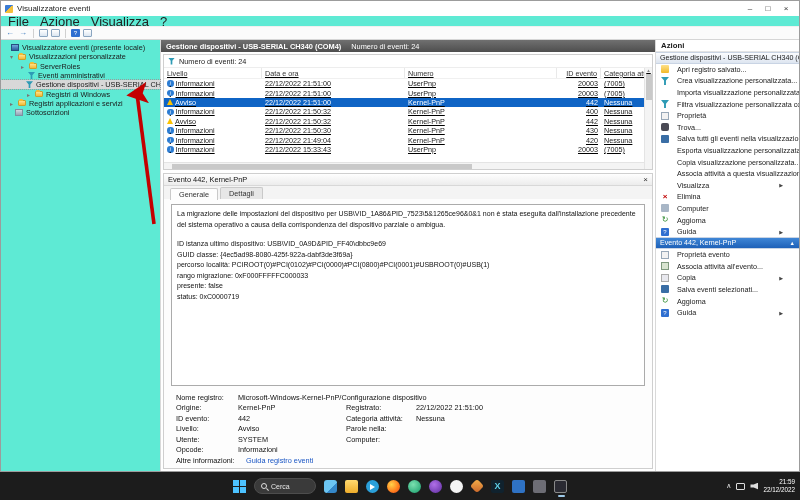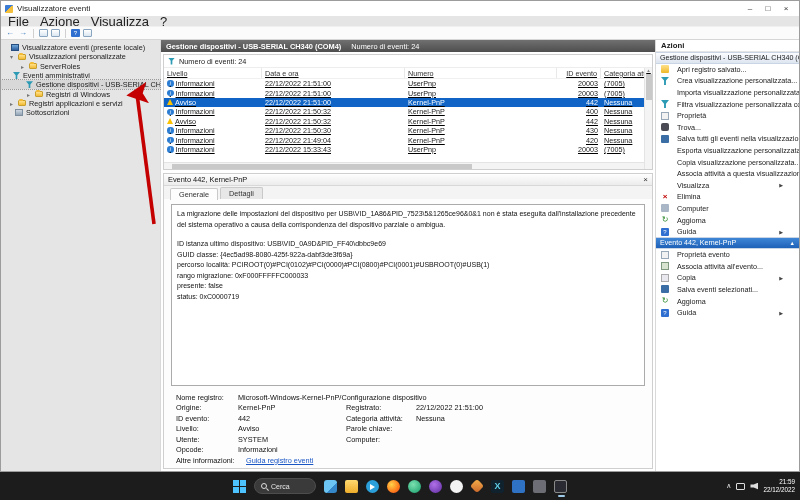--- a/index.html
+++ b/index.html
@@ -1,21 +1,21 @@
 <!DOCTYPE html>
 <html><head>
 <meta charset="utf-8">
 <style>
   * { margin:0; padding:0; box-sizing:border-box; }
   html,body { width:800px; height:500px; overflow:hidden; }
   body { font-family:"Liberation Sans", sans-serif; background:#000; }
   .screen { position:relative; width:800px; height:500px; background:#2a2a2a; }
 
   
-  .window { position:absolute; left:0; top:0; width:800px; height:472px; background:#e5e5e5; border:1px solid #9c9c9c; display:flex; flex-direction:column; }
+  .window { position:absolute; left:0; top:0; width:800px; height:472px; background:#5eead4; border:1px solid #9c9c9c; display:flex; flex-direction:column; }
   .titlebar { height:15px; display:flex; align-items:center; gap:4px; padding:0 4px; background:#fff; font-size:8px; color:#222; }
   .app-icon { width:8px; height:8px; background:linear-gradient(135deg,#3b7bd4 50%,#f2c03c 50%); border-radius:1px; flex:none; }
   .win-controls { margin-left:auto; display:flex; }
   .win-btn { width:18px; height:13px; font-size:8px; line-height:13px; text-align:center; color:#333; }
   .menubar { height:11px; display:flex; gap:11px; align-items:center; padding-left:7px; font-size:13px; color:#222; border-bottom:1px solid #f0f0f0; }
   .toolbar { height:13px; display:flex; align-items:center; gap:3px; padding-left:4px; background:#fbfbfb; border-bottom:1px solid #d6d6d6; }
   .tb-btn { font-size:8px; line-height:10px; color:#3d7bbf; font-weight:bold; padding:0 1px; }
   .tb-sep { width:1px; height:9px; background:#d0d0d0; margin:0 2px; }
   .tb-win { width:9px; height:8px; border:1px solid #8aa5c0; background:linear-gradient(#fff,#dbe6f1); border-radius:1px; }
   .tb-help { width:9px; height:8px; background:#2f6fd0; color:#fff; font-size:6px; line-height:8px; text-align:center; border-radius:1px; }
@@ -69,21 +69,21 @@
   .dtab.active { background:#fdfdfd; position:relative; top:1px; }
   .msgbox { flex:none; margin:5px 7px 3px 7px; height:182px; border:1px solid #ababab; background:#fff; font-size:7px; color:#111; padding:4px 5px; line-height:1.5; overflow:hidden; }
   .msgbox .gap { height:9px; }
   .fields { flex:1; font-size:7.3px; color:#111; padding:3px 12px 0 12px; }
   .frow { display:flex; height:10.5px; align-items:center; }
   .fl { width:62px; flex:none; }
   .fv1 { width:108px; flex:none; overflow:hidden; white-space:nowrap; }
   .fv1.wide { width:auto; }
   .fl2 { width:70px; flex:none; }
   .fv2 { flex:1; overflow:hidden; white-space:nowrap; }
-  .link { color:#1a56c4; text-decoration:underline; }
+  .link { color:#1a56c4; }
 
   
   .actions { flex:1; display:flex; flex-direction:column; background:#fff; font-size:7.2px; color:#1a1a1a; min-width:0; }
   .ahead { height:12px; flex:none; display:flex; align-items:center; padding-left:5px; font-size:7.8px; font-weight:bold; border-bottom:1px solid #e4e4e4; }
   .asec { height:11.5px; flex:none; display:flex; align-items:center; justify-content:space-between; padding:0 4px; font-size:7.1px; background:linear-gradient(#fbfcfe,#dde5f0); border-top:1px solid #c9d4e4; border-bottom:1px solid #c9d4e4; overflow:hidden; white-space:nowrap; }
   .asec .cu { font-size:5.5px; color:#445; }
   .asec.sel { background:linear-gradient(#3f86d6,#1e61b8); color:#fff; }
   .asec.sel .cu { color:#fff; }
   .aitem { height:11.6px; flex:none; display:flex; align-items:center; gap:8px; padding:0 16px 0 5px; white-space:nowrap; overflow:hidden; }
   .aic { width:8px; height:8px; flex:none; display:inline-block; text-align:center; line-height:8px; }
@@ -178,21 +178,21 @@
         <div class="titem" style="padding-left:7px">
           <span class="expander">▾</span>
           <span class="ti ic-folder"></span>
           <span>Visualizzazioni personalizzate</span>
         </div>
         <div class="titem" style="padding-left:18px">
           <span class="expander">▸</span>
           <span class="ti ic-folder"></span>
           <span>ServerRoles</span>
         </div>
-        <div class="titem" style="padding-left:12px">
+        <div class="titem" style="padding-left:27px">
           <span class="ti ic-funnel"></span>
           <span>Eventi amministrativi</span>
         </div>
         <div class="titem sel-tree" style="padding-left:25px">
           <span class="ti ic-funnel"></span>
           <span>Gestione dispositivi - USB-SERIAL CH340 (COM4)</span>
         </div>
         <div class="titem" style="padding-left:24px">
           <span class="expander">▸</span>
           <span class="ti ic-folder"></span>
@@ -354,21 +354,21 @@
             </div>
             <div class="frow">
               <span class="fl">ID evento:</span>
               <span class="fv1">442</span>
               <span class="fl2">Categoria attività:</span>
               <span class="fv2">Nessuna</span>
             </div>
             <div class="frow">
               <span class="fl">Livello:</span>
               <span class="fv1">Avviso</span>
-              <span class="fl2">Parole chiave:</span>
+              <span class="fl2">Parole nella:</span>
               <span class="fv2"></span>
             </div>
             <div class="frow">
               <span class="fl">Utente:</span>
               <span class="fv1">SYSTEM</span>
               <span class="fl2">Computer:</span>
             </div>
             <div class="frow">
               <span class="fl">Opcode:</span>
               <span class="fv1 wide">Informazioni</span>

